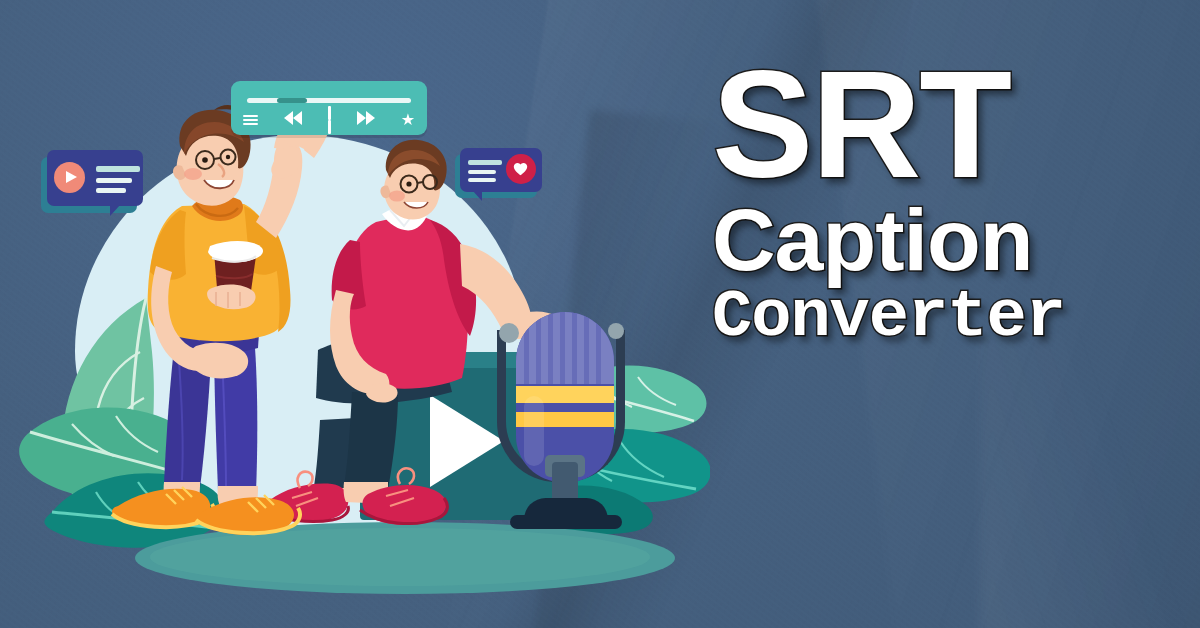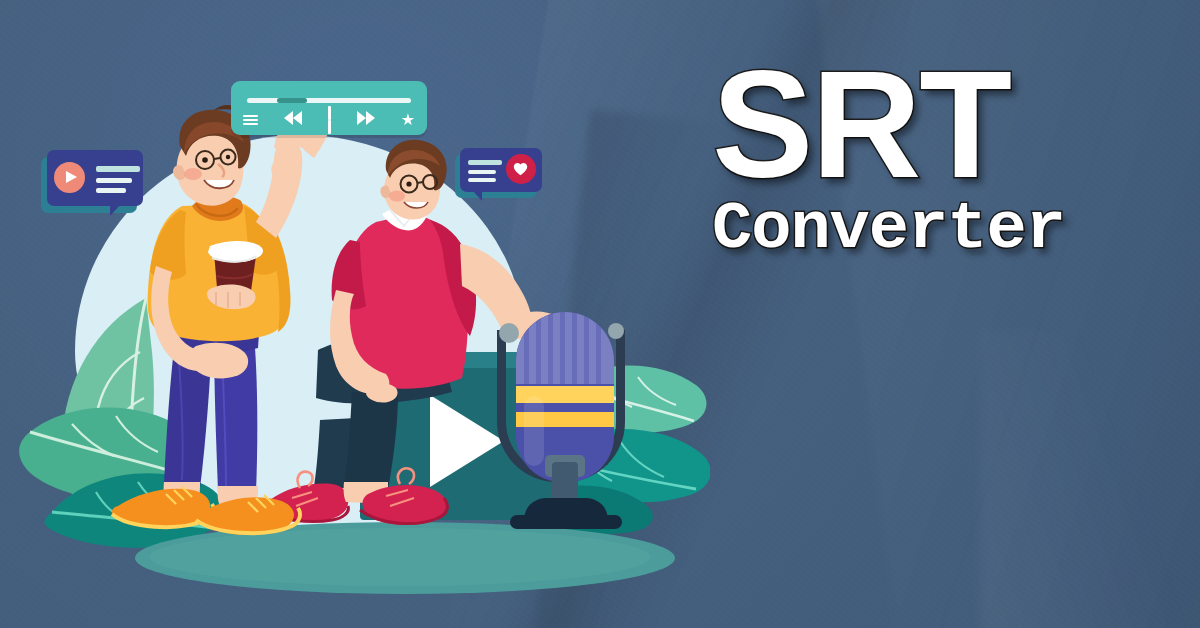--- a/index.html
+++ b/index.html
@@ -362,16 +362,17 @@
     <div class="bub-line" style="left:468px;top:178px;width:28px;height:4px;background:#e9f5f3;"></div>
     <div class="circR"></div>
     <svg class="heart" viewBox="0 0 16 15">
       <path d="M8 14.2 C8 14.2 0.8 9.6 0.8 5.2 C0.8 2.6 2.8 1 4.9 1 C6.3 1 7.4 1.8 8 2.8 C8.6 1.8 9.7 1 11.1 1 C13.2 1 15.2 2.6 15.2 5.2 C15.2 9.6 8 14.2 8 14.2 Z" fill="#ffffff"></path>
     </svg>
 
   </div>
 
   <div class="title-block">
     <div class="t-line t1">SRT</div>
+    <div class="t-line t3">Caption</div>
     <div class="t-line t4">Converter</div>
   </div>
 
 </div>
 
 </body></html>

